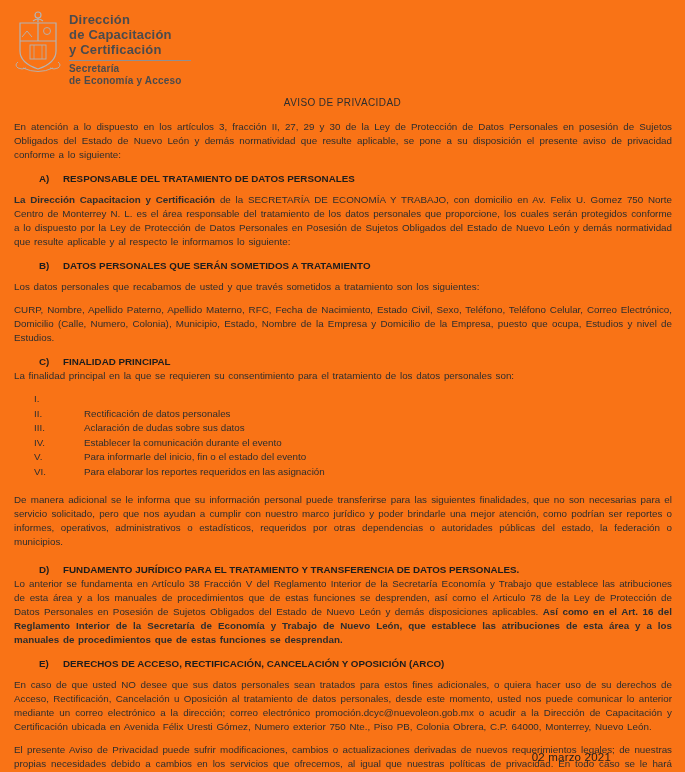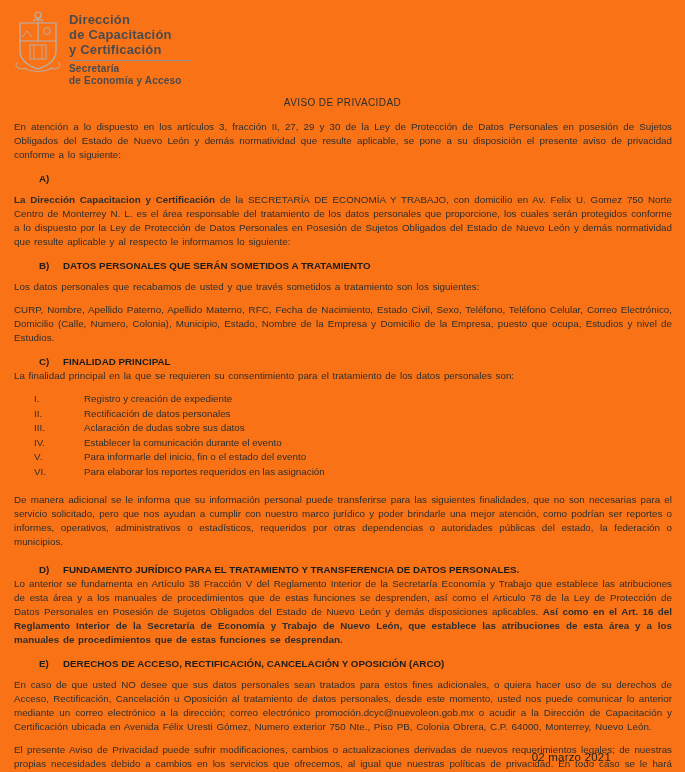--- a/index.html
+++ b/index.html
@@ -92,40 +92,40 @@
       <div class="dept-line">de Economía y Acceso</div>
     </div>
   </div>
 
   <div class="doc-title">AVISO DE PRIVACIDAD</div>
 
   <p class="body-p">En atención a lo dispuesto en los artículos 3, fracción II, 27, 29 y 30 de la Ley de Protección de Datos Personales en posesión de Sujetos Obligados del Estado de Nuevo León y demás normatividad que resulte aplicable, se pone a su disposición el presente aviso de privacidad conforme a lo siguiente:</p>
 
   <div class="sec-head">
     <span class="sec-label">A)</span>
+    <span>RESPONSABLE DEL TRATAMIENTO DE DATOS PERSONALES</span>
   </div>
   <p class="body-p"><span class="bold">La Dirección Capacitacion y Certificación</span><span> de la SECRETARÍA DE ECONOMÍA Y TRABAJO, con domicilio en Av. Felix U. Gomez 750 Norte Centro de Monterrey N. L. es el área responsable del tratamiento de los datos personales que proporcione, los cuales serán protegidos conforme a lo dispuesto por la Ley de Protección de Datos Personales en Posesión de Sujetos Obligados del Estado de Nuevo León y demás normatividad que resulte aplicable y al respecto le informamos lo siguiente:</span></p>
 
   <div class="sec-head">
     <span class="sec-label">B)</span>
     <span>DATOS PERSONALES QUE SERÁN SOMETIDOS A TRATAMIENTO</span>
   </div>
   <p class="body-p">Los datos personales que recabamos de usted y que través sometidos a tratamiento son los siguientes:</p>
   <p class="body-p">CURP, Nombre, Apellido Paterno, Apellido Materno, RFC, Fecha de Nacimiento, Estado Civil, Sexo, Teléfono, Teléfono Celular, Correo Electrónico, Domicilio (Calle, Numero, Colonia), Municipio, Estado, Nombre de la Empresa y Domicilio de la Empresa, puesto que ocupa, Estudios y nivel de Estudios.</p>
 
   <div class="sec-head tight">
     <span class="sec-label">C)</span>
     <span>FINALIDAD PRINCIPAL</span>
   </div>
   <p class="body-p">La finalidad principal en la que se requieren su consentimiento para el tratamiento de los datos personales son:</p>
 
   <div class="rlist">
     <div class="rlist-row">
       <span class="rlist-num">I.</span>
-      <span>Registro y creación de expediente</span>
     </div>
     <div class="rlist-row">
       <span class="rlist-num">II.</span>
       <span>Rectificación de datos personales</span>
     </div>
     <div class="rlist-row">
       <span class="rlist-num">III.</span>
       <span>Aclaración de dudas sobre sus datos</span>
     </div>
     <div class="rlist-row">

